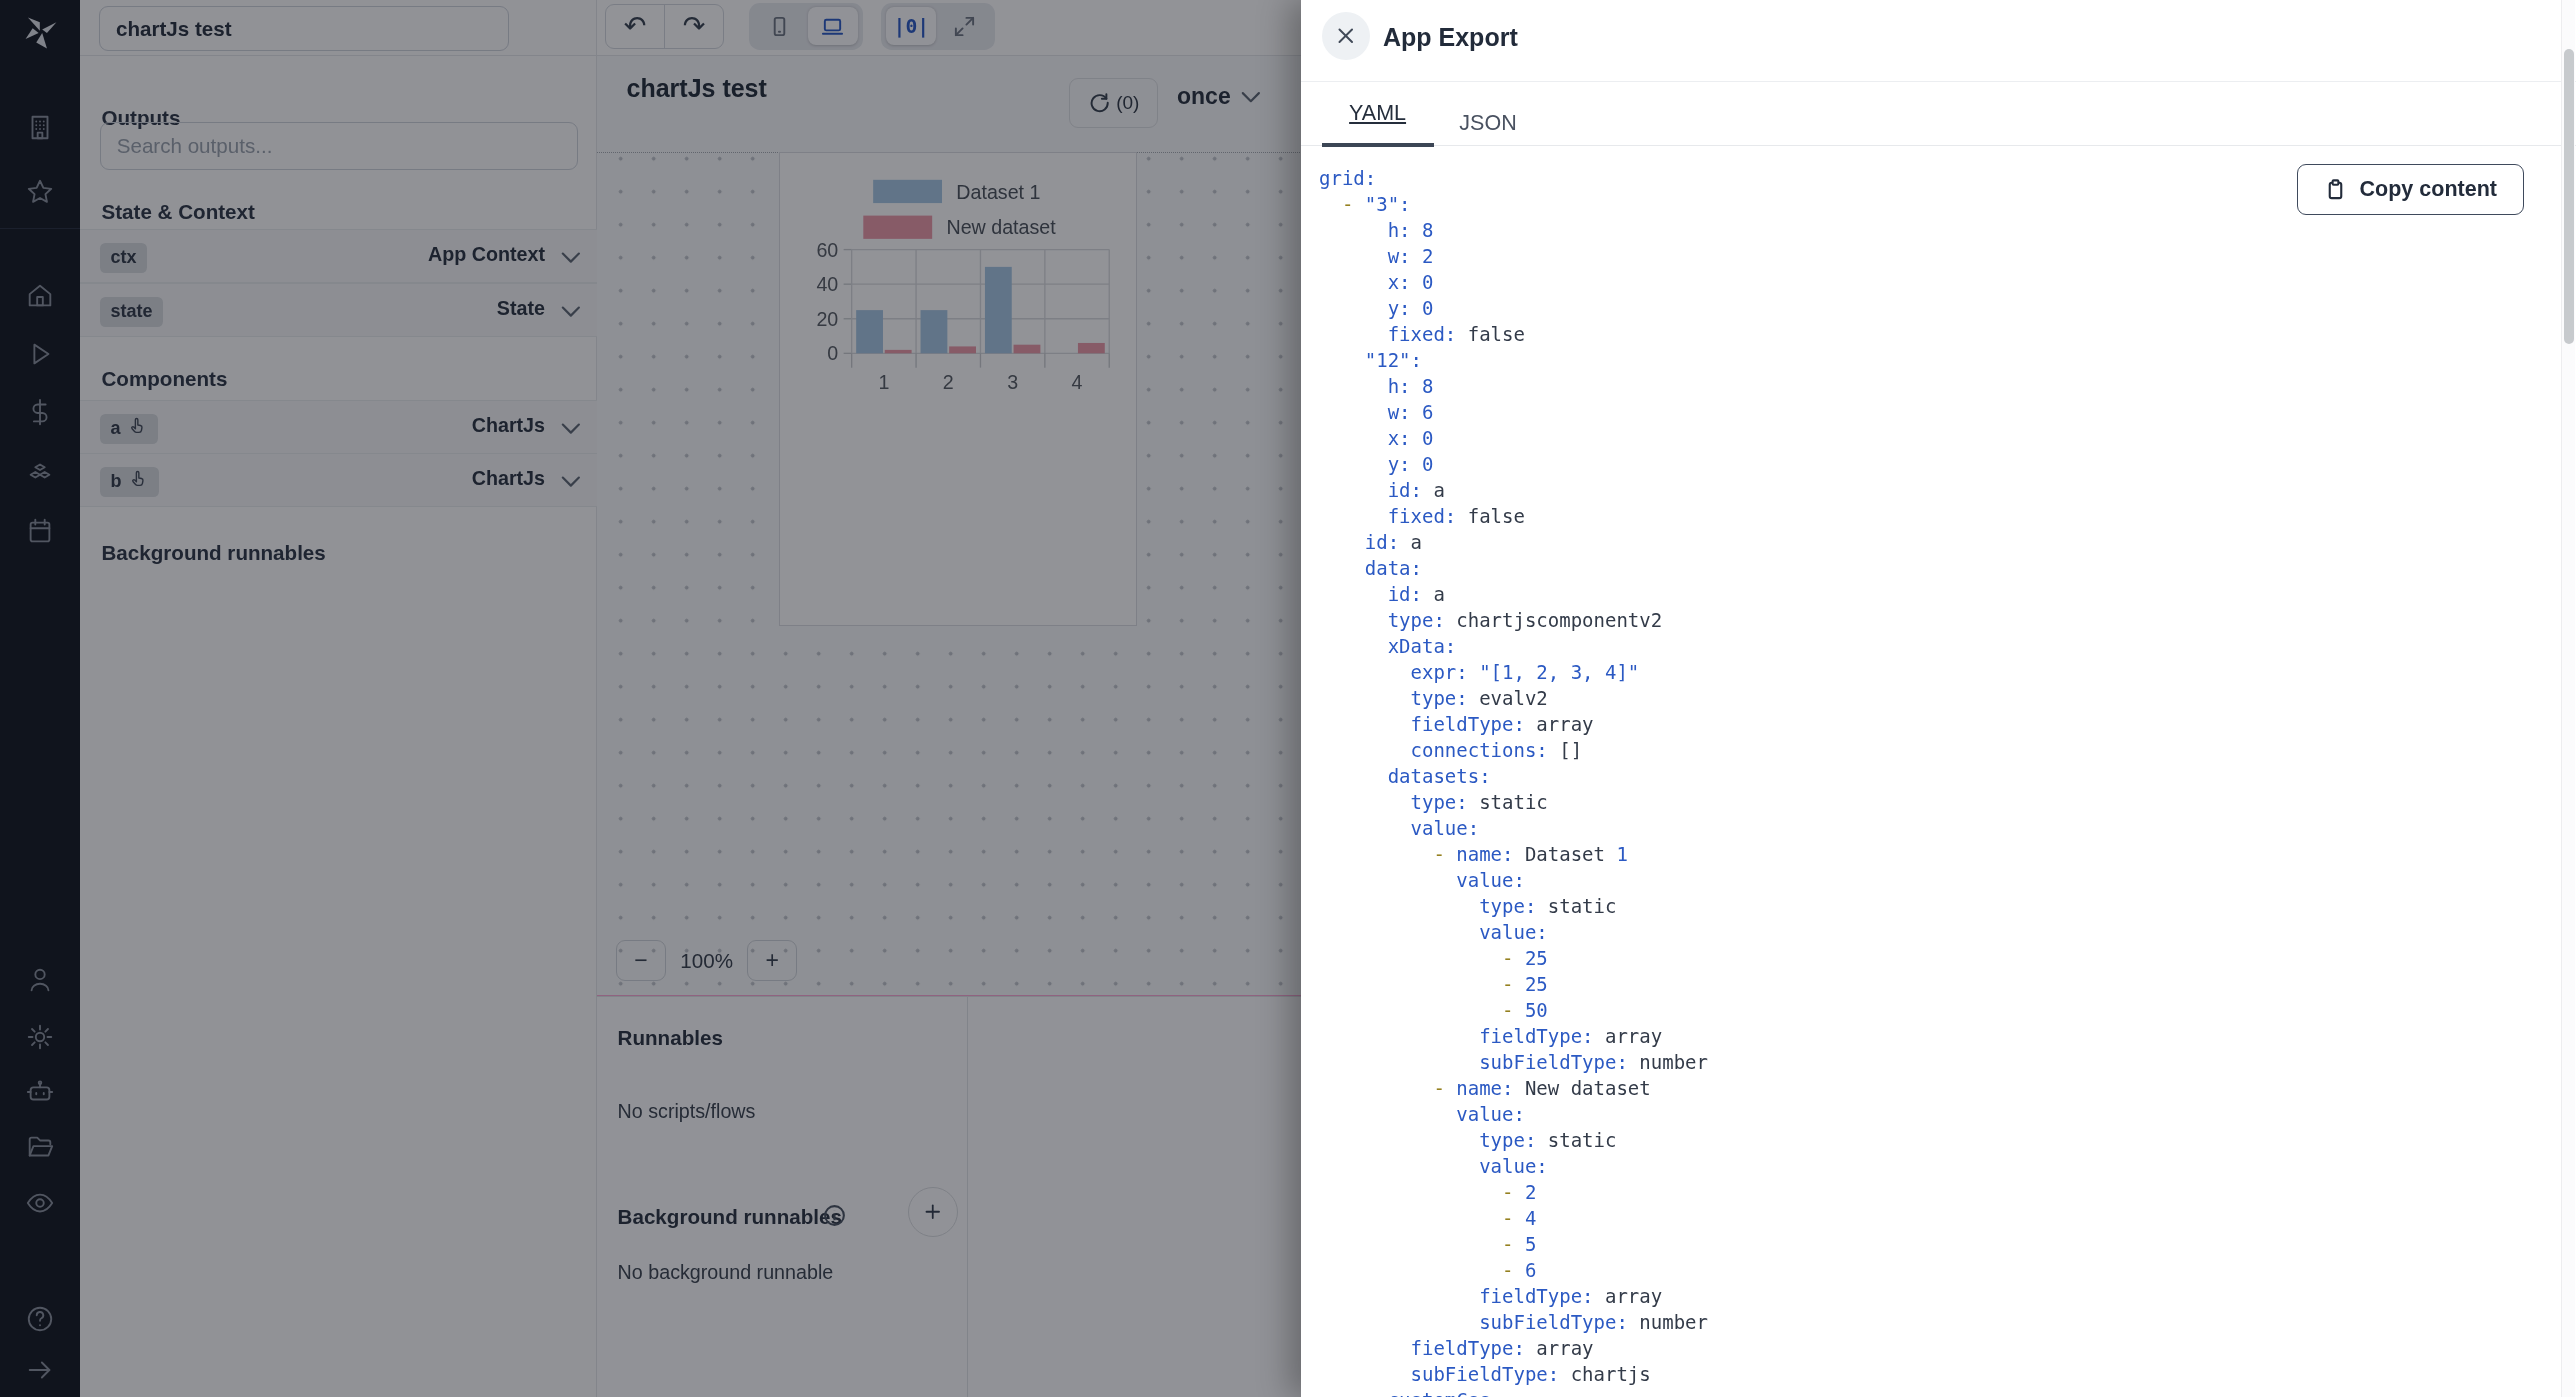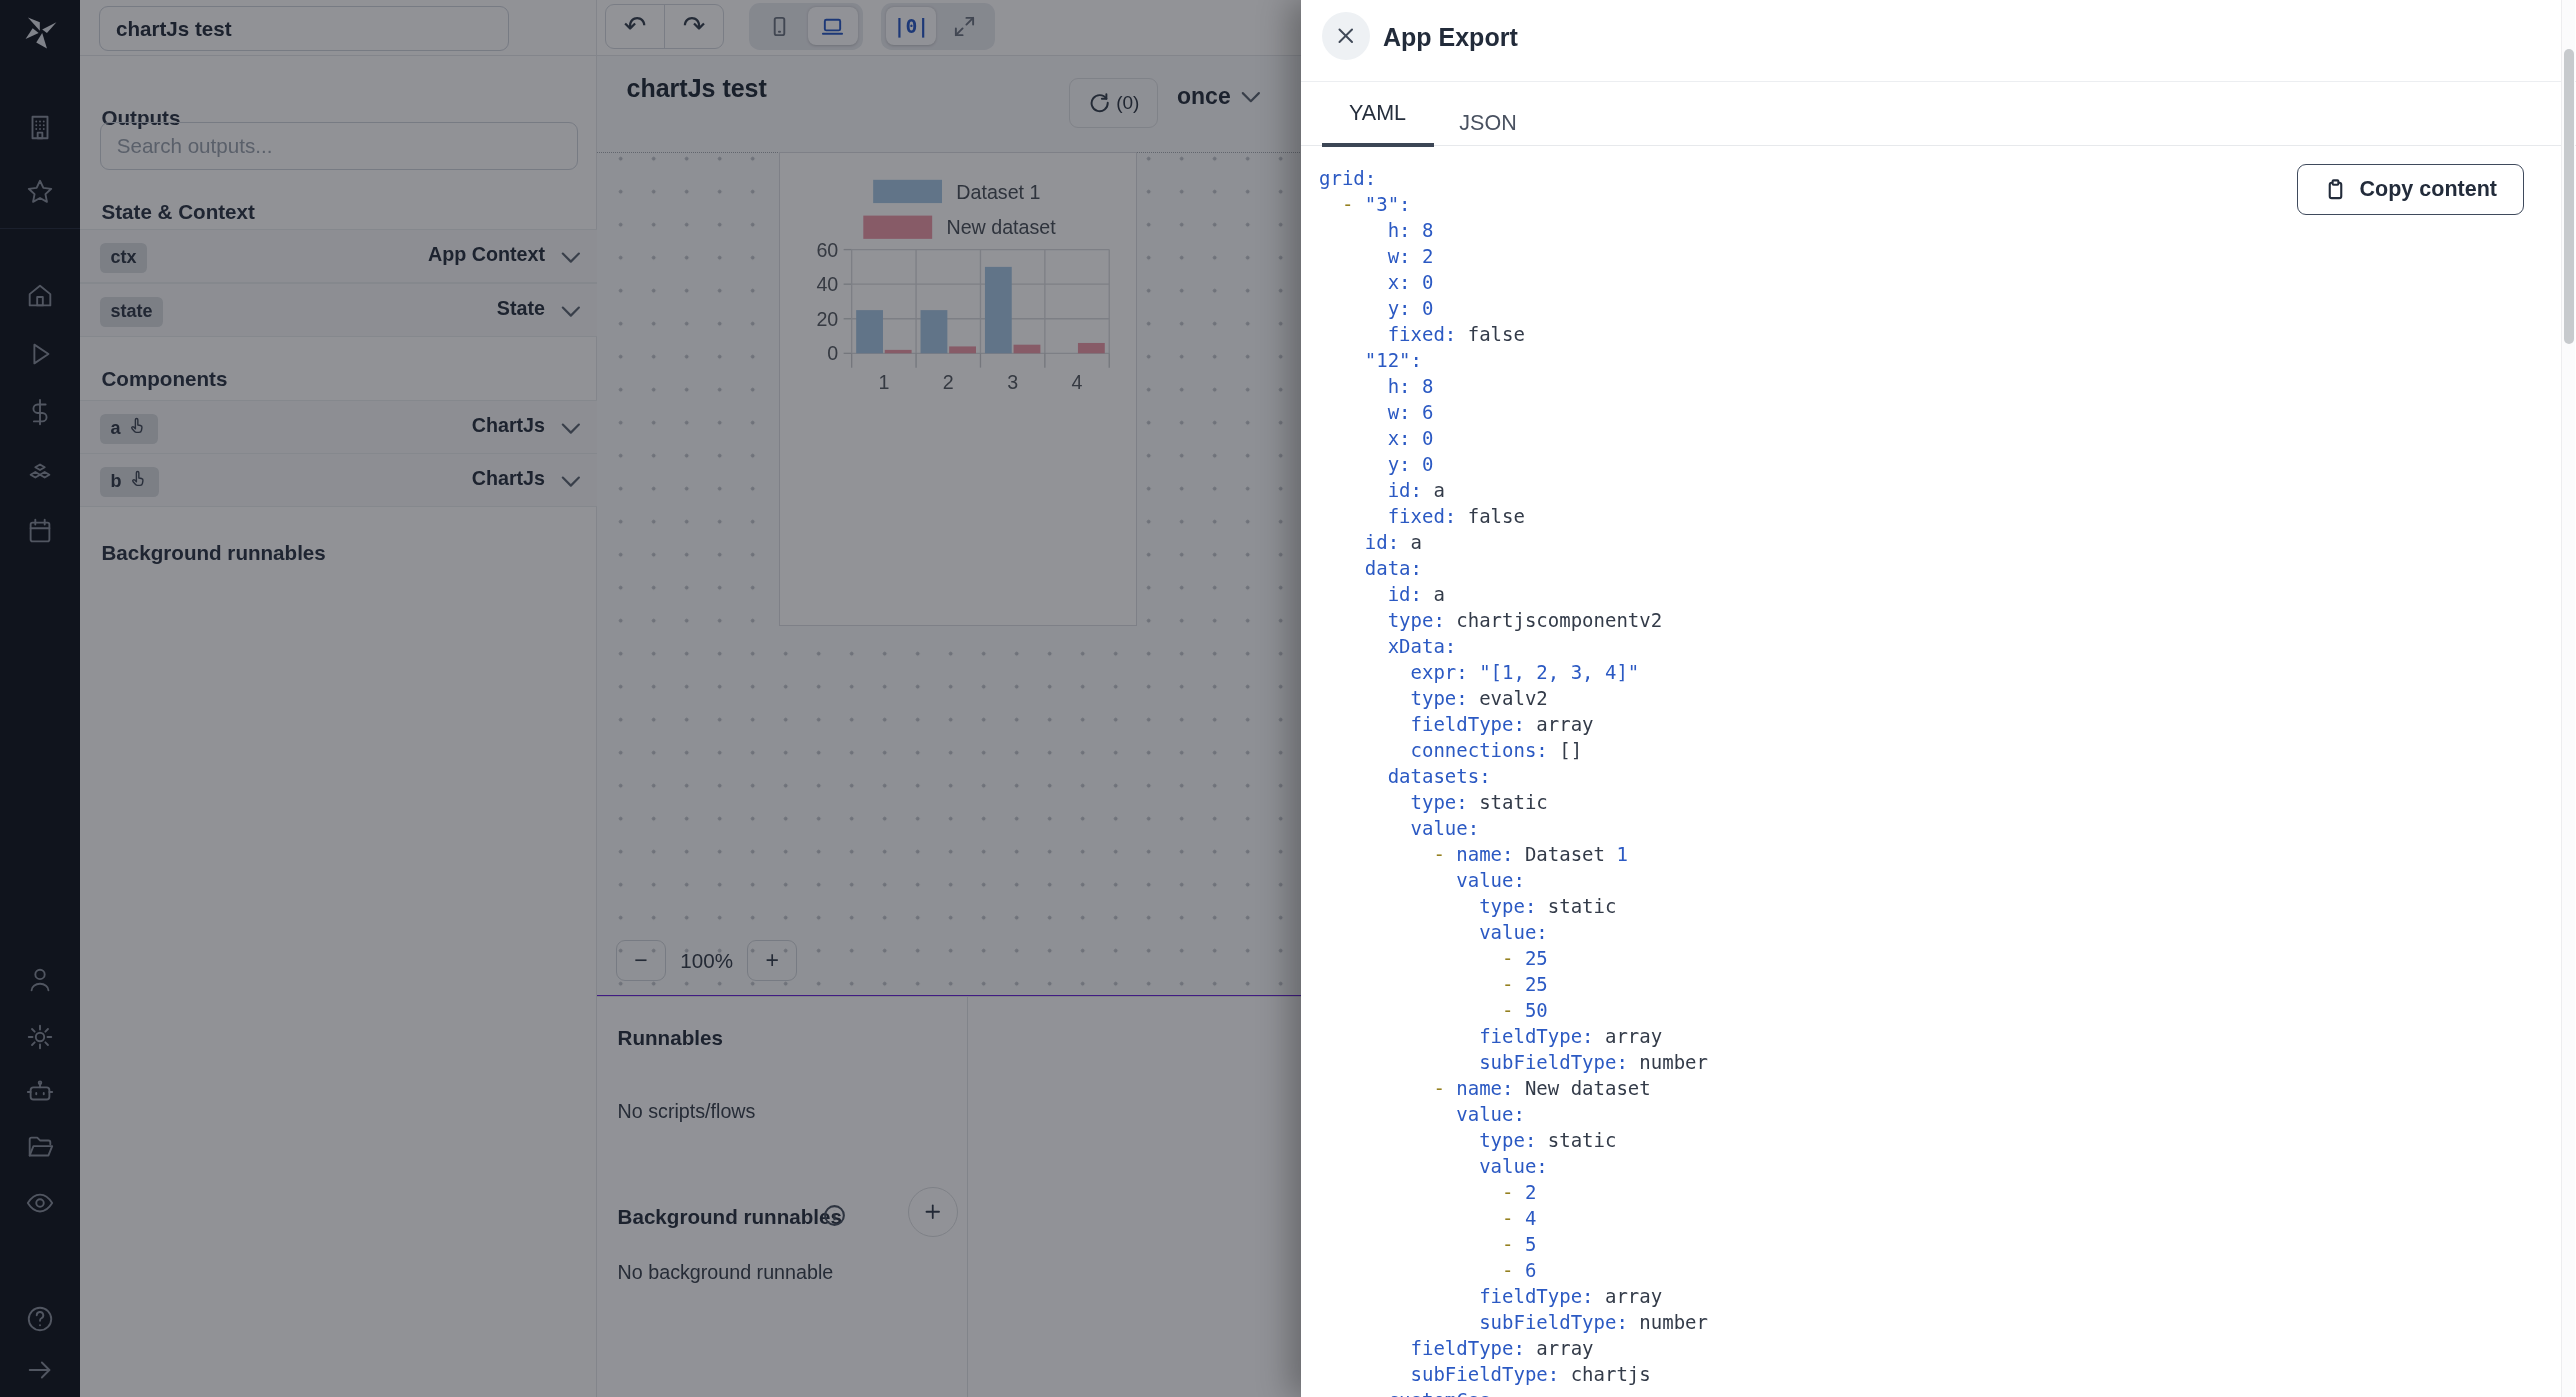--- a/index.html
+++ b/index.html
@@ -1,18 +1,18 @@
 <!DOCTYPE html>
 <html style="font-size:14.3px"><head>
 <meta charset="utf-8">
 <style>
   * { margin:0; padding:0; box-sizing:border-box; }
   html,body { background:#ffffff; }
   body { font-family:"Liberation Sans", sans-serif; }
-  #app { position:relative; width:2576px; height:1397px; overflow:hidden; background:#6d28d9; }
+  #app { position:relative; width:2576px; height:1397px; overflow:hidden; background:#f9a8d4; }
 
   
   .sidebar { position:absolute; left:0; top:0; width:80px; height:1397px; background:#161b24; z-index:10; }
   .sidebar .logo { position:absolute; left:21.5px; top:14.3px; width:38px; height:38px; }
   .side-icon { position:absolute; left:25px; width:30px; height:30px; color:#8a919d; cursor:pointer; }
   .side-icon svg { width:30px; height:30px; stroke:#8a919d; fill:none; stroke-width:2; stroke-linecap:round; stroke-linejoin:round; }
   .side-divider { position:absolute; left:0; top:228px; width:80px; height:0.9px; background:#2a3140; }
 
   
   .left-panel { position:absolute; left:80px; top:0; width:517px; height:1397px; background:#fbfbfc; border-right:0.9px solid #e2e4e8; z-index:5; }
@@ -72,21 +72,21 @@
   .overlay { position:absolute; inset:0; background:rgba(8,12,20,0.44); z-index:30; }
 
   
   .drawer { position:absolute; left:1301px; top:0; width:1472px; height:1397px; background:#ffffff; z-index:40; box-shadow:-12.5px 0 30px rgba(0,0,0,0.28); }
   .drawer-close { position:absolute; left:20.6px; top:11.6px; width:48px; height:48px; border-radius:50%; background:#eef1f4; border:none; display:flex; align-items:center; justify-content:center; cursor:pointer; }
   .drawer-close svg { width:21.5px; height:21.5px; stroke:#414a58; stroke-width:2.2; stroke-linecap:round; }
   .drawer-title { position:absolute; left:82px; top:23px; font-size:25px; font-weight:700; color:#222b3a; }
   .drawer-hdiv { position:absolute; left:0; top:81px; width:1275px; height:0.9px; background:#eceef1; }
   .tabs { position:absolute; left:0; top:81px; width:1275px; height:65px; border-bottom:0.9px solid #e7e9ec; }
   .tab { position:absolute; top:0; height:64px; display:flex; align-items:center; justify-content:center; font-size:21.5px; cursor:pointer; color:#4a5261; }
-  .tab.active { color:#252e3c; }
+  .tab.active { color:#252e3c;text-decoration:underline; }
   .tab-underline { position:absolute; left:20.6px; top:62px; width:112px; height:3.6px; background:#3c4655; }
   .copy-btn { position:absolute; left:996px; top:164px; width:227px; height:51px; background:#ffffff; border:1.8px solid #3f4a5c; border-radius:9px; display:flex; align-items:center; justify-content:center; gap:12.5px; cursor:pointer; font-size:21.5px; font-weight:700; color:#232c3b; }
   .copy-btn svg { width:23px; height:23px; stroke:#232c3b; fill:none; stroke-width:2.2; stroke-linejoin:round; }
 
   .code { position:absolute; left:18px; top:165px; width:1225px; font-family:"DejaVu Sans Mono",monospace; font-size:19px; line-height:26px; white-space:pre; }
   .code .k { color:#2b59c3; }
   .code .v { color:#333b49; }
   .code .n { color:#2b59c3; }
   .code .s { color:#2b59c3; }
   .code .d { color:#95801f; }

